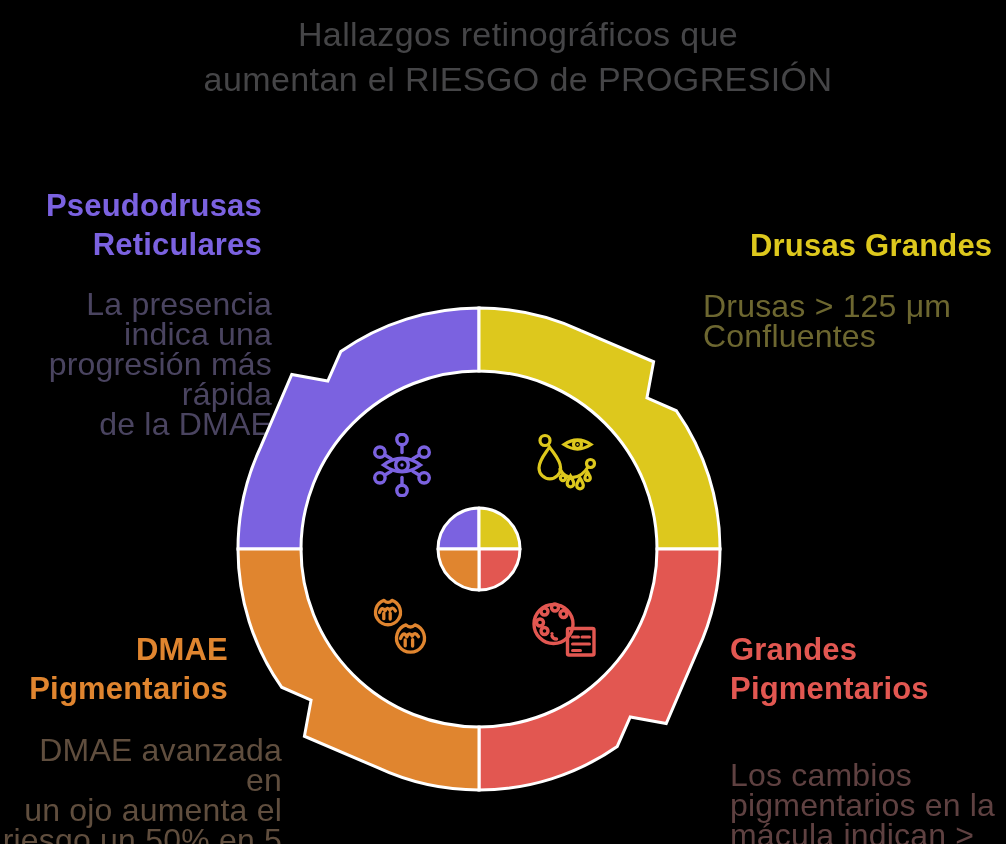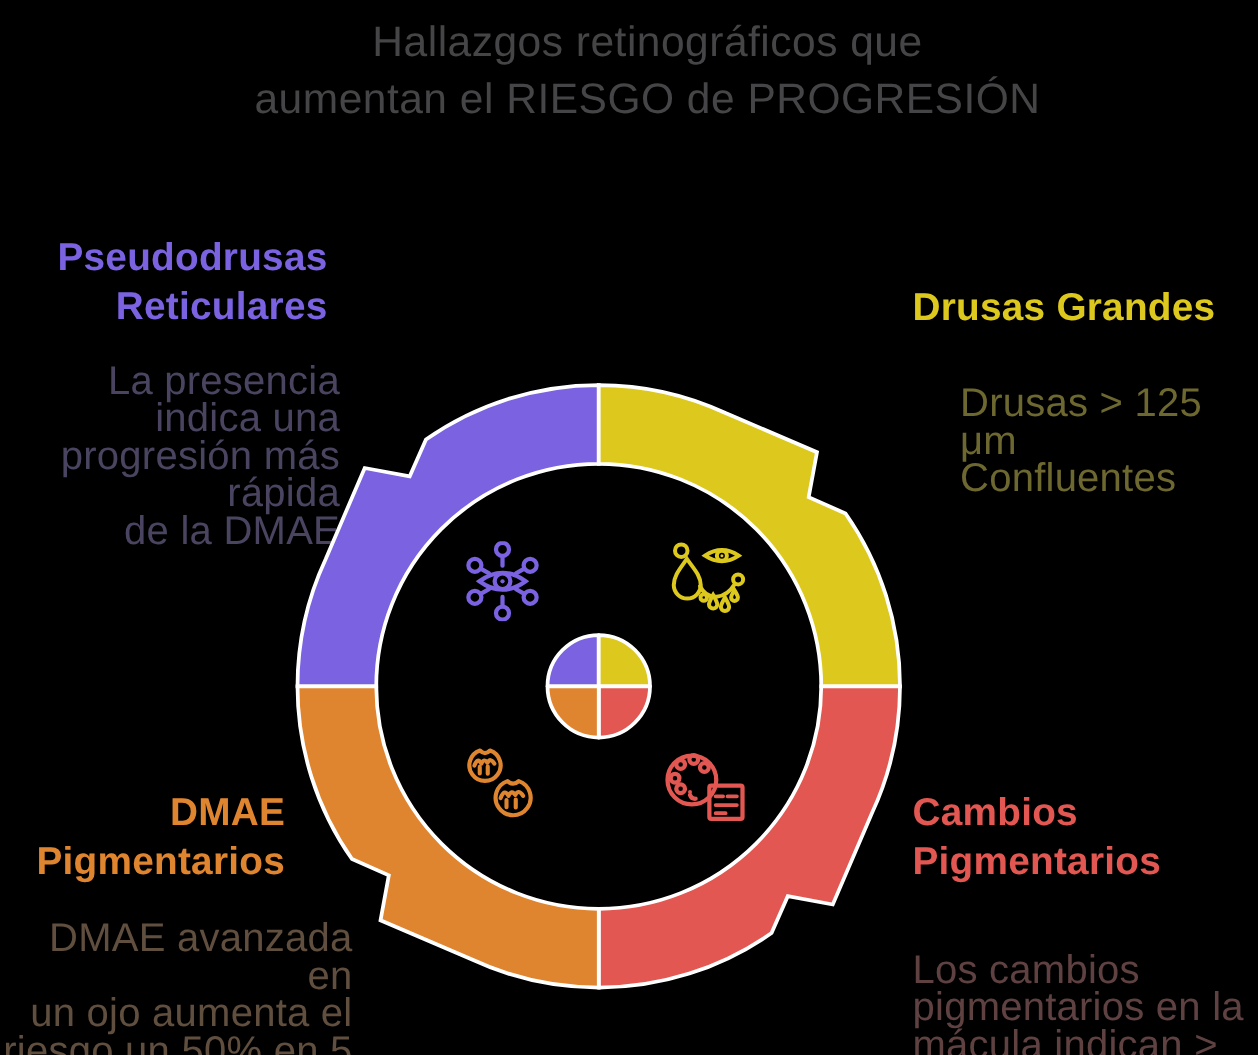--- a/index.html
+++ b/index.html
@@ -19,22 +19,22 @@
   }
   .sec-body{
     position:absolute;font-size:32px;line-height:30px;font-weight:400;
     white-space:pre-line;letter-spacing:0.2px;
   }
   .align-r{text-align:right;}
   .align-l{text-align:left;}
   
   .tl-title{right:744px;top:186px;}
   .tl-body {right:734px;top:289px;}
-  .tr-title{left:730px;top:226px;}
-  .tr-body {left:768px;top:291px;margin-top:16px;}
+  .tr-title{left:750px;top:226px;}
+  .tr-body {left:703px;top:291px;}
   .bl-title{right:778px;top:630px;}
   .bl-body {right:724px;top:735px;}
   .br-title{left:730px;top:630px;}
   .br-body {left:730px;top:735px;}
 
   #risk-ring{position:absolute;left:219px;top:289px;width:520px;height:520px;}
   .icon{position:absolute;}
   #icon-network-eye{left:370px;top:433px;}
   #icon-drusen{left:533px;top:431px;}
   #icon-cells{left:369px;top:597px;}
@@ -56,21 +56,21 @@
 <div class="sec-title align-l tr-title" style="color: rgb(221, 200, 29);">Drusas Grandes</div>
 <div class="sec-body align-l tr-body" style="color: rgb(109, 103, 48);">Drusas &gt; 125 μm
 Confluentes</div>
 
 <div class="sec-title align-r bl-title" style="color: rgb(224, 133, 47);">DMAE
 Pigmentarios</div>
 <div class="sec-body align-r bl-body" style="color: rgb(96, 78, 62);">DMAE avanzada en
 un ojo aumenta el
 riesgo un 50% en 5 años</div>
 
-<div class="sec-title align-l br-title" style="color: rgb(226, 87, 81);">Cambios
+<div class="sec-title align-l br-title" style="color: rgb(226, 87, 81);">Grandes
 Pigmentarios</div>
 <div class="sec-body align-l br-body" style="color: rgb(95, 65, 65); margin-top: 25px;">Los cambios
 pigmentarios en la
 mácula indican &gt; riesgo</div>
 
 <svg id="risk-ring" viewBox="0 0 520 520">
     <path d="M 19.00 260.00 A 241 241 0 0 1 41.58 158.15 L 72.77 85.41 L 108.78 92.05 L 121.77 62.58 A 241 241 0 0 1 260.00 19.00 L 260.00 82.00 A 178 178 0 0 0 82.00 260.00 Z" fill="#7b62e0" stroke="#ffffff" stroke-width="3" stroke-linejoin="miter"></path>
     <path d="M 260.00 19.00 A 241 241 0 0 1 361.85 41.58 L 434.59 72.77 L 427.95 108.78 L 457.42 121.77 A 241 241 0 0 1 501.00 260.00 L 438.00 260.00 A 178 178 0 0 0 260.00 82.00 Z" fill="#ddc81d" stroke="#ffffff" stroke-width="3" stroke-linejoin="miter"></path>
     <path d="M 501.00 260.00 A 241 241 0 0 1 478.42 361.85 L 447.23 434.59 L 411.22 427.95 L 398.23 457.42 A 241 241 0 0 1 260.00 501.00 L 260.00 438.00 A 178 178 0 0 0 438.00 260.00 Z" fill="#e25751" stroke="#ffffff" stroke-width="3" stroke-linejoin="miter"></path>
     <path d="M 260.00 501.00 A 241 241 0 0 1 158.15 478.42 L 85.41 447.23 L 92.05 411.22 L 62.58 398.23 A 241 241 0 0 1 19.00 260.00 L 82.00 260.00 A 178 178 0 0 0 260.00 438.00 Z" fill="#e0852f" stroke="#ffffff" stroke-width="3" stroke-linejoin="miter"></path>

